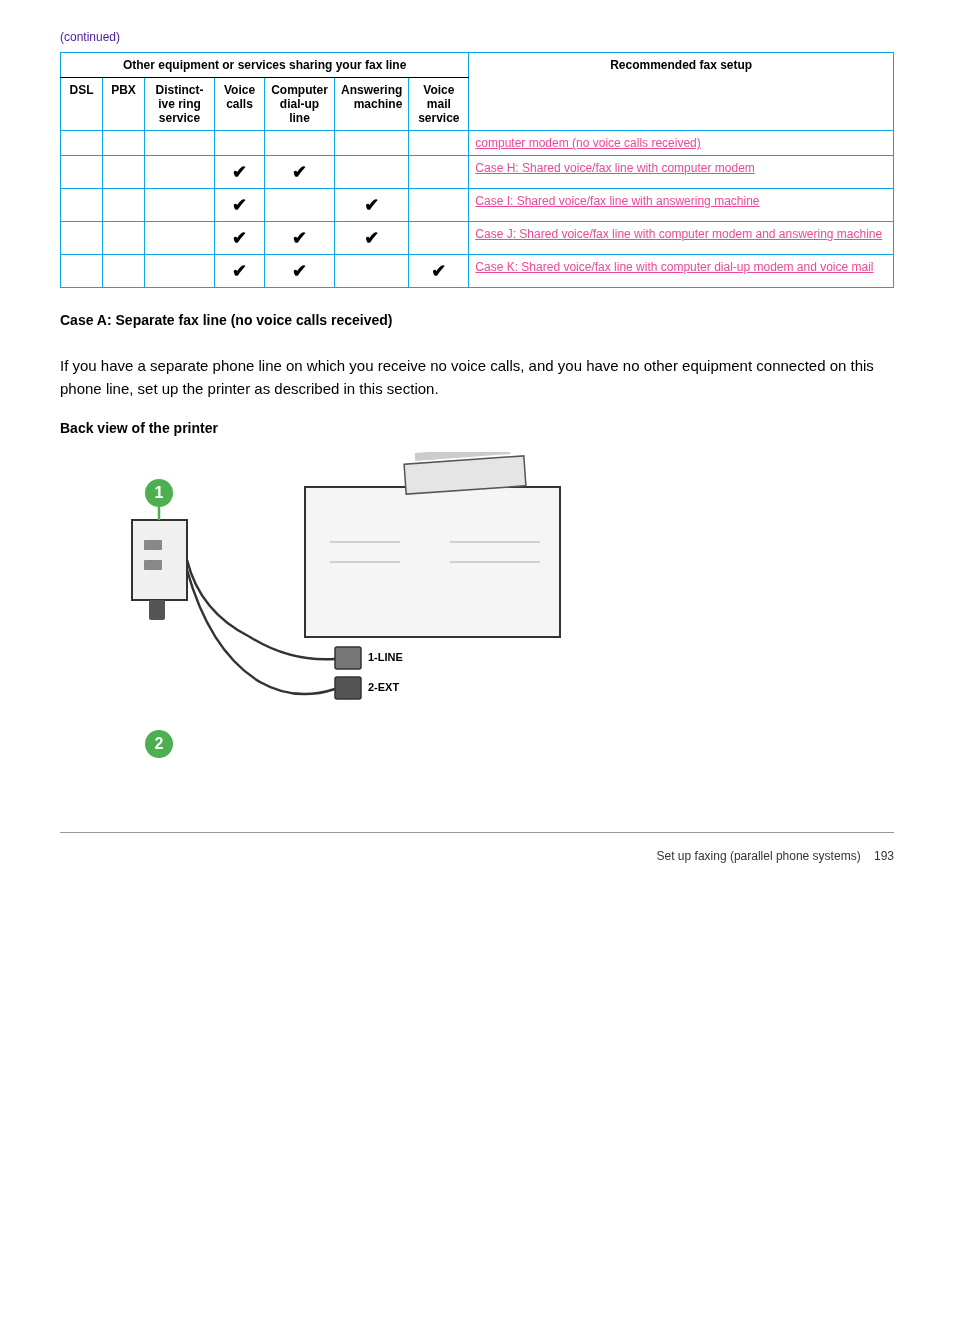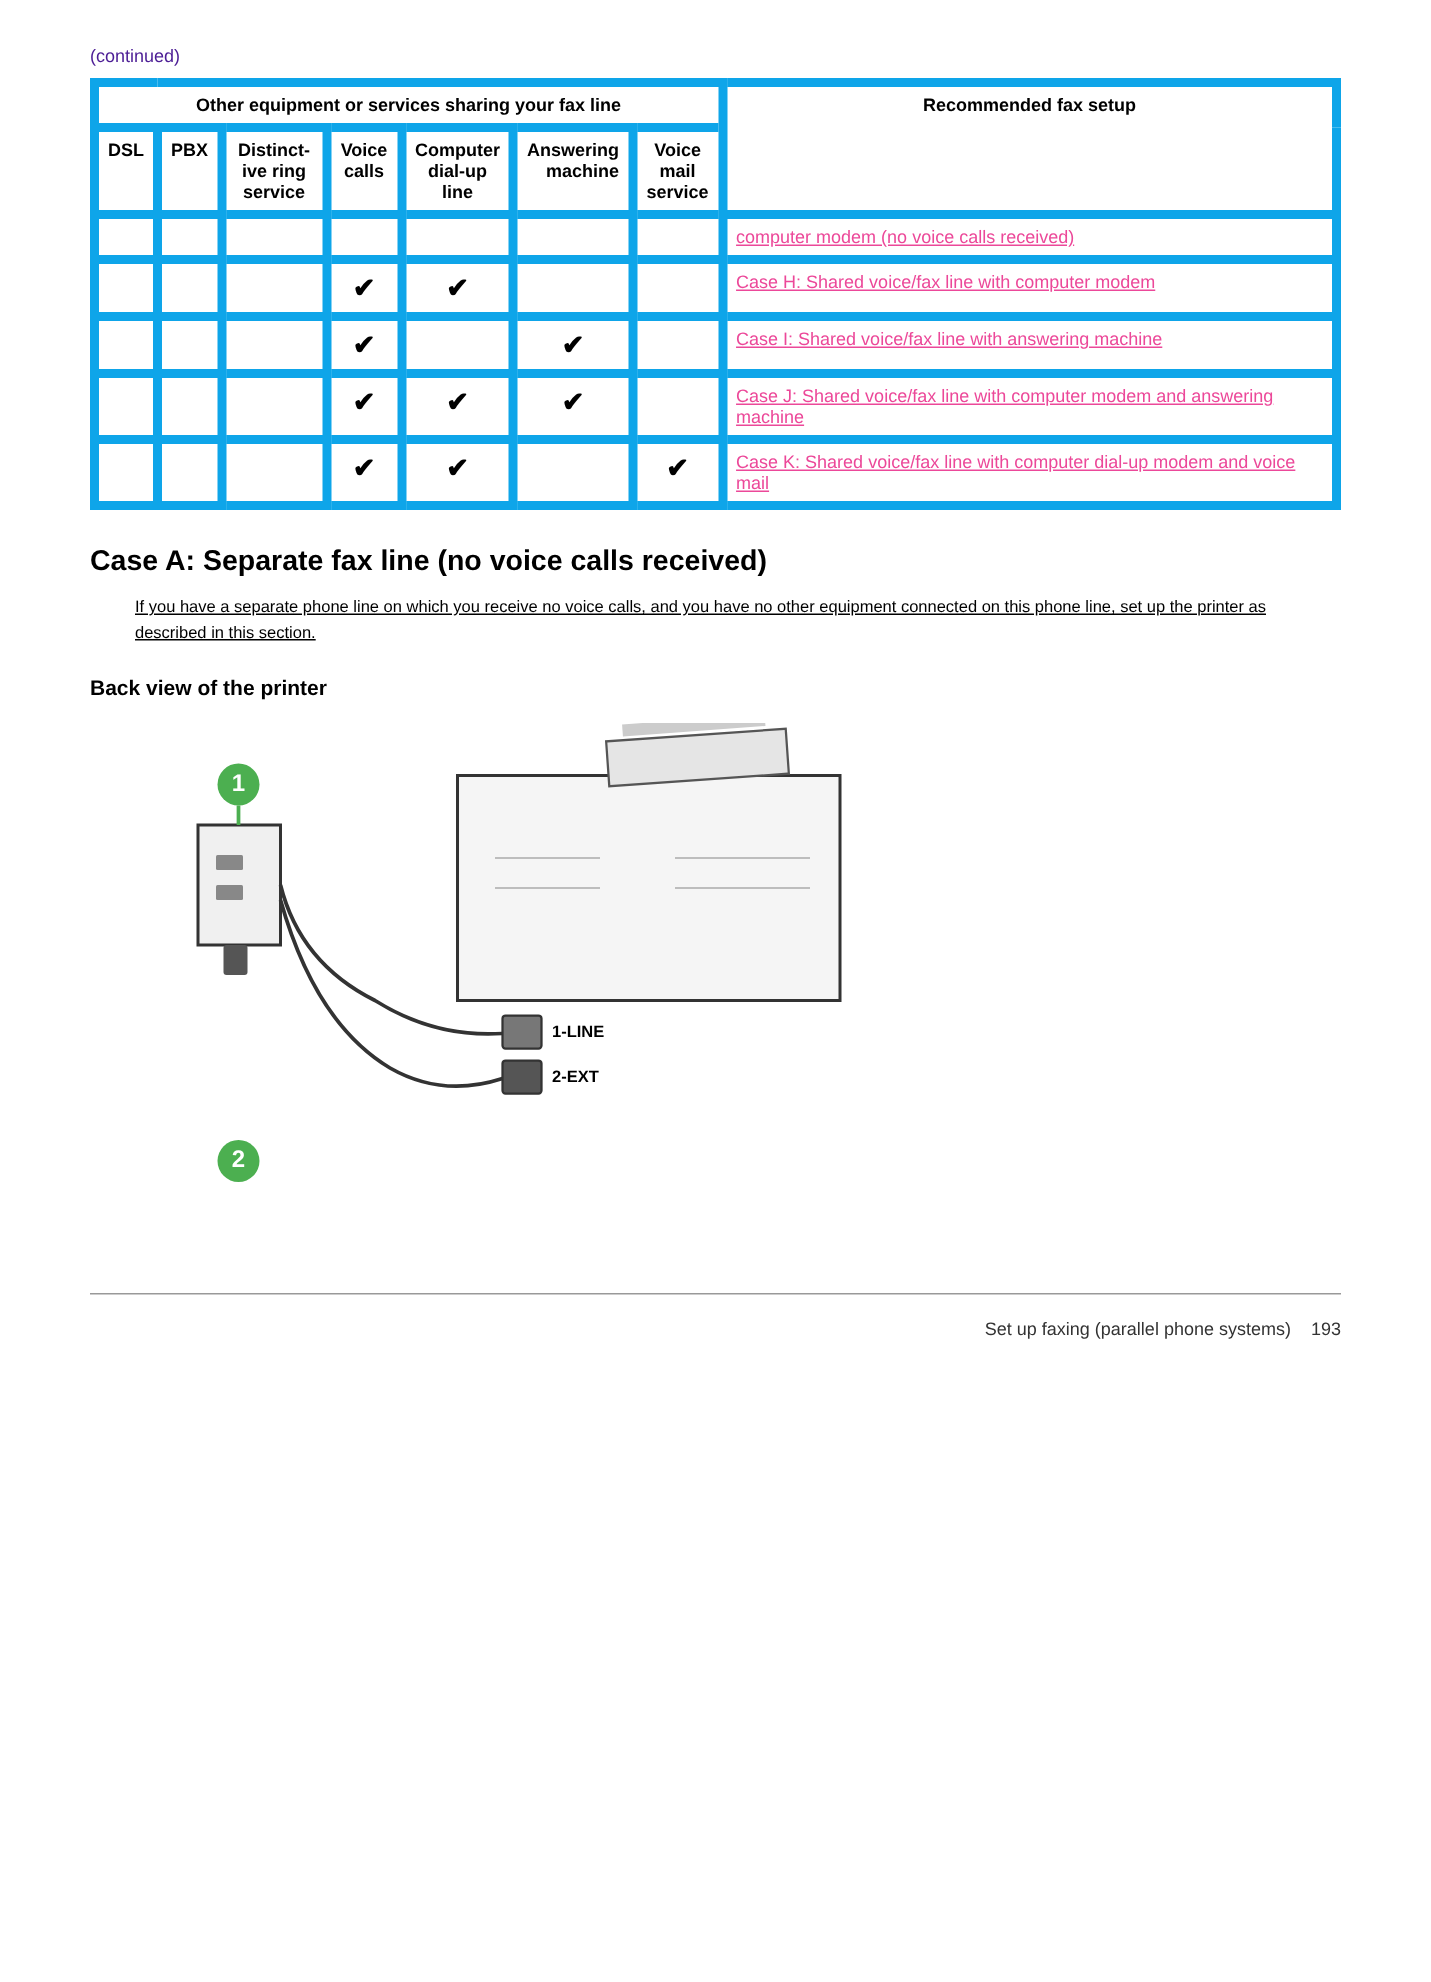--- a/index.html
+++ b/index.html
@@ -16,21 +16,21 @@
       font-size: 12px;
       margin-bottom: 8px;
       color: #4c1d95;
     }
     table {
       border-collapse: collapse;
       width: 100%;
       margin-bottom: 24px;
     }
     table th, table td {
-      border: 6px solid #0ea5e9;
+      border: 1px solid #0ea5e9;
       padding: 5px 6px;
       vertical-align: top;
       font-size: 12px;
     }
     table th {
       font-weight: bold;
       background: #fff;
     }
     .header-other {
       font-weight: bold;
@@ -54,29 +54,27 @@
       display: flex;
       justify-content: center;
     }
     .rec-link {
       text-decoration: underline;
       color: #ec4899;
       font-size: 12px;
     }
     .case-title {
       font-weight: bold;
-      font-size: 19px;
-      margin-bottom: 11px;
+      font-size: 14px;
+      margin-bottom: 27px;
     }
     .case-desc {
-      font-size: 11px;
+      font-size: 15px;
       margin-bottom: 20px;
-      margin-left: 30px;
       line-height: 1.5;
-      text-decoration: underline;
     }
     .back-view-title {
       font-weight: bold;
       font-size: 14px;
       margin-bottom: 16px;
     }
     .printer-diagram {
       position: relative;
       width: 500px;
       height: 340px;

